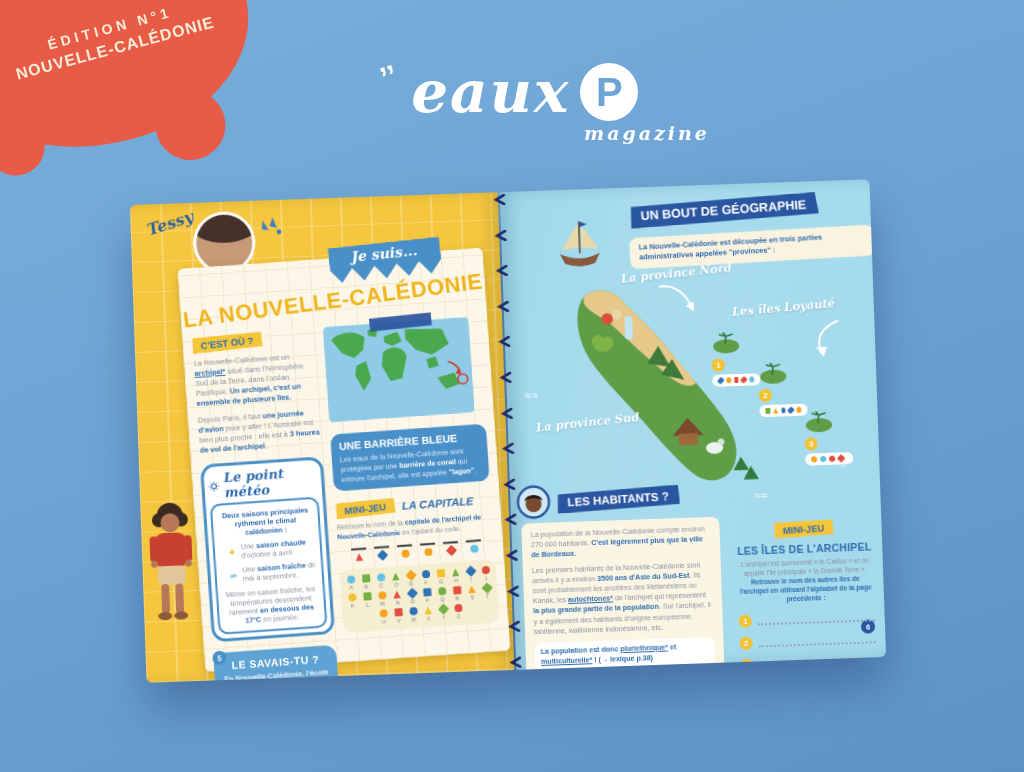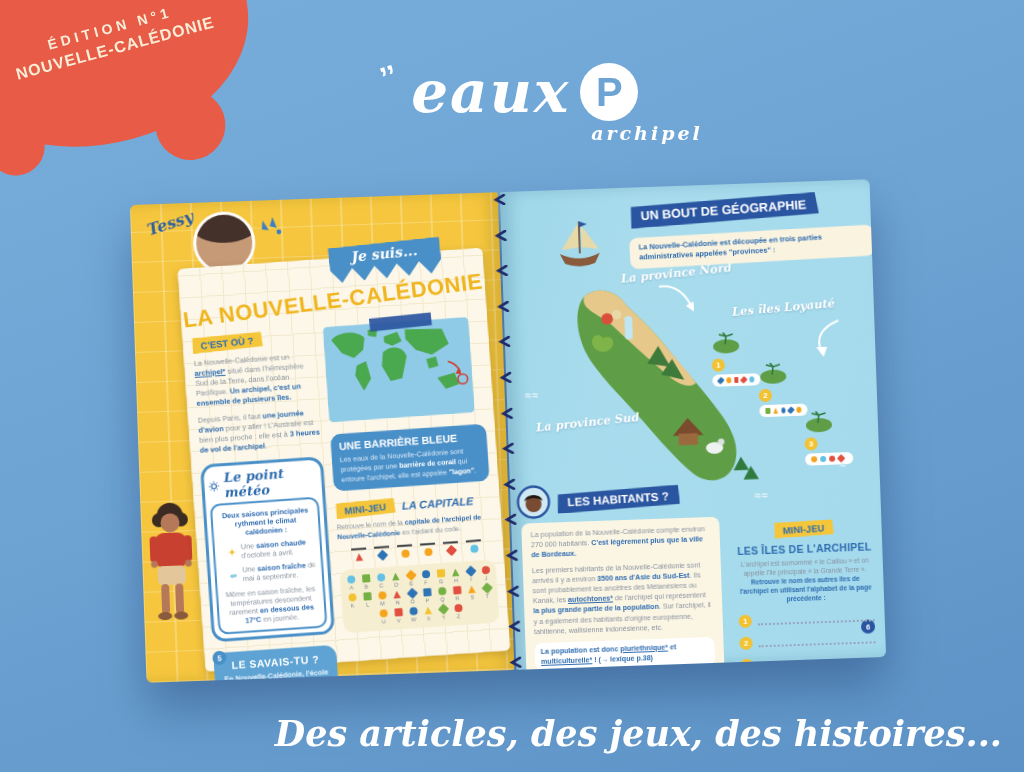--- a/index.html
+++ b/index.html
@@ -170,21 +170,21 @@
       <div class="badge-l2">NOUVELLE-CALÉDONIE</div>
     </div>
   </div>
 
   <div class="logo">
     <div class="logo-row">
       <span class="logo-splash">’’</span>
       <span class="logo-petit script">eaux</span>
       <span class="logo-p">P</span>
     </div>
-    <div class="logo-sub script">archipel</div>
+    <div class="logo-sub script">magazine</div>
   </div>
 
   <div class="book">
 
     <div class="page page-left">
       <div class="tessy script">Tessy</div>
       <div class="avatar"></div>
       <svg class="splashes" width="26" height="26" viewBox="0 0 26 26">
         <path d="M4 6 L10 16 L3 15 Z" fill="#3e7fc1"></path>
           <path d="M14 3 L18 14 L11 12 Z" fill="#3e7fc1"></path>
@@ -614,14 +614,13 @@
         </svg>
         <svg width="13" height="11" viewBox="0 0 13 11">
           <path d="M11 1 L3 5.5 L11 10" fill="none" stroke="#1f2b6b" stroke-width="2.6" stroke-linecap="round"></path>
         </svg>
         <svg width="13" height="11" viewBox="0 0 13 11">
           <path d="M11 1 L3 5.5 L11 10" fill="none" stroke="#1f2b6b" stroke-width="2.6" stroke-linecap="round"></path>
         </svg>
       </div>
   </div>
 
-  <div class="tagline">Des articles, des jeux, des histoires...</div>
 </div>
 
 </body></html>

